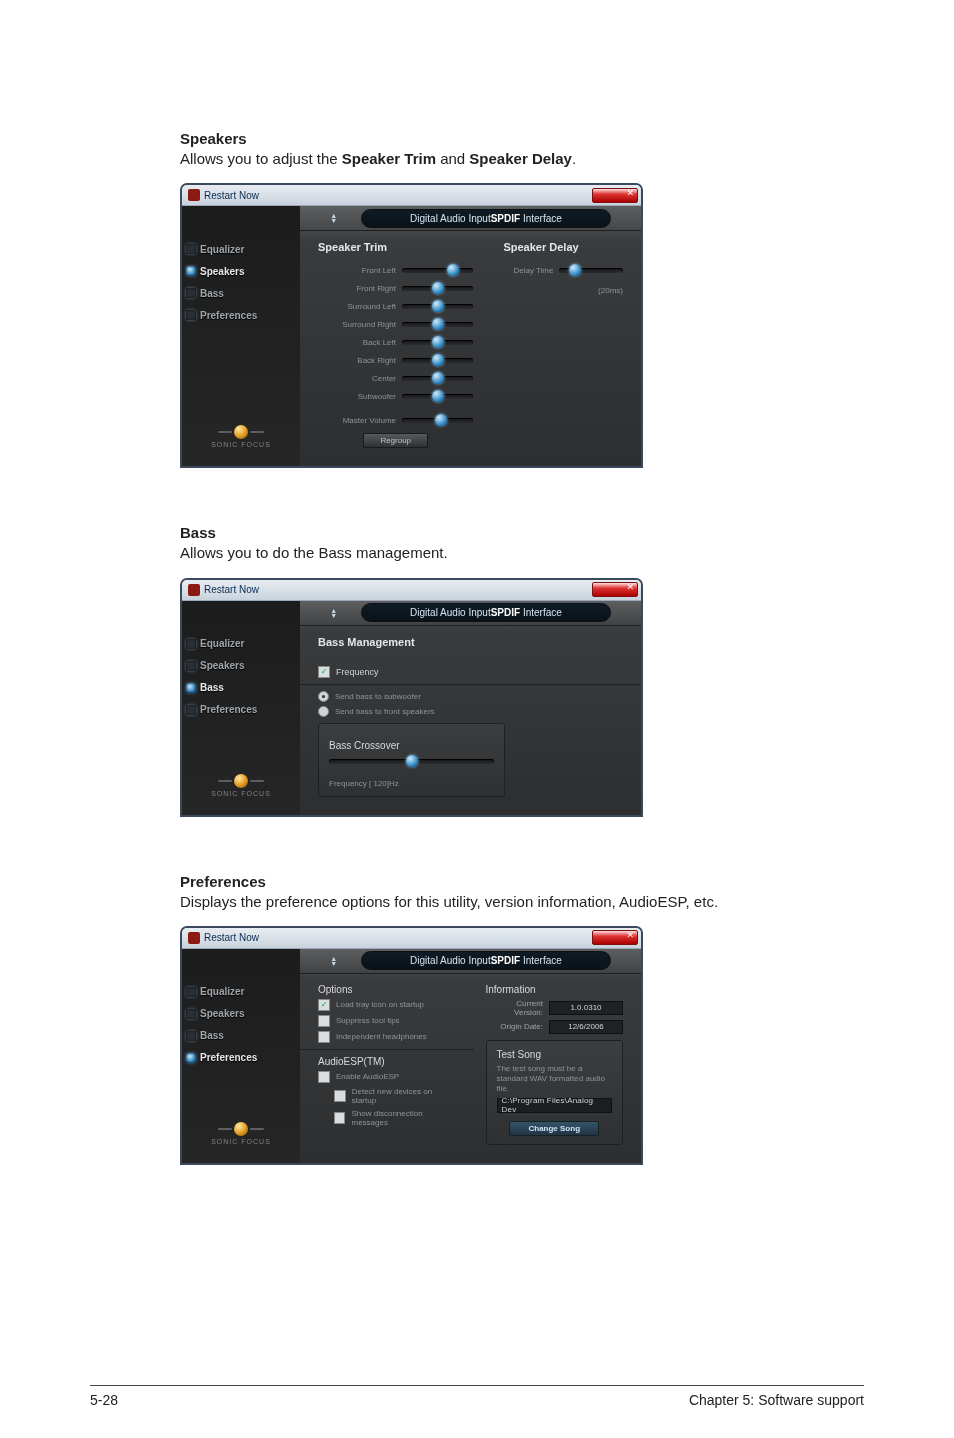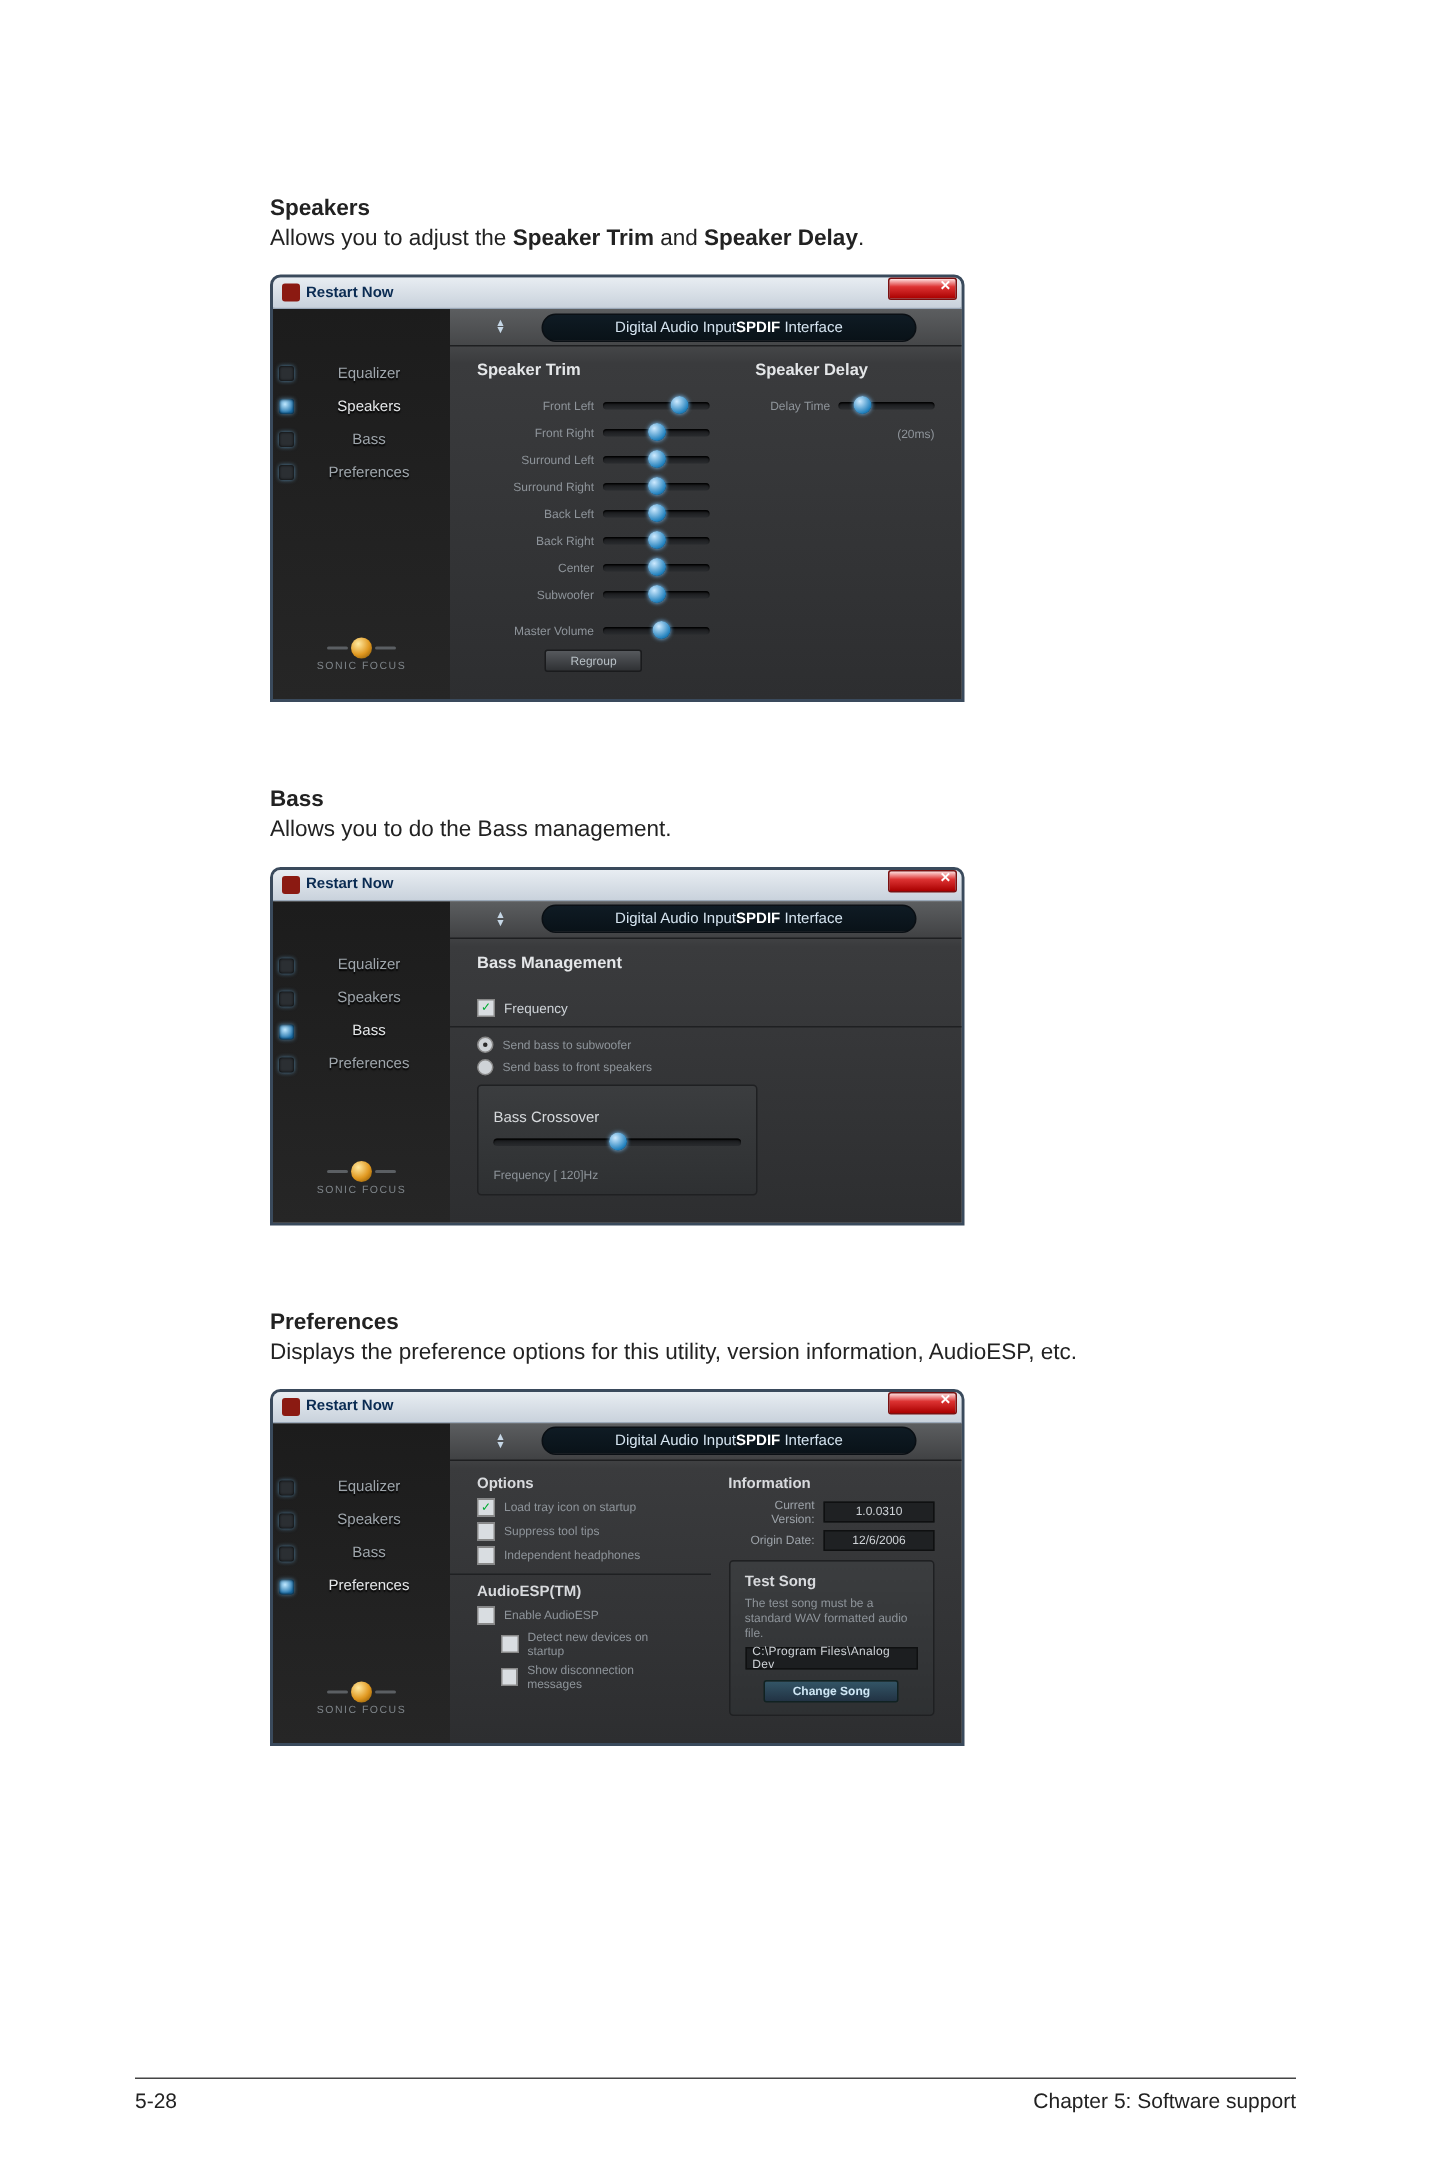--- a/index.html
+++ b/index.html
@@ -8,37 +8,37 @@
   .section-heading{font-weight:700;margin:0 0 2px 0;font-size:15px;}
   .section-desc{margin:0 0 14px 0;font-size:15px;line-height:1.35;}
   .section-desc b{font-weight:700;}
   .gap{height:44px;}
   .footer{position:absolute;left:0;right:0;bottom:30px;padding:0 90px;}
   .footer-rule{border:none;border-top:1px solid #444;margin:0 0 6px 0;}
   .footer-row{display:flex;justify-content:space-between;font-size:14px;}
 
   
   .app-window{width:459px;border:2px solid #3a4a5c;border-top-left-radius:7px;border-top-right-radius:7px;background:linear-gradient(#cfd6de,#eef2f6);box-shadow:inset 0 0 0 1px #9aa8b8;margin:0 0 12px 0;}
-  .titlebar{display:flex;justify-content:space-between;height:20px;padding:0 3px 0 6px;background:linear-gradient(#e8edf2,#c9d2dc);border-bottom:1px solid #9aa8b8;border-top-left-radius:5px;border-top-right-radius:5px;font-weight:bold;}
+  .titlebar{display:flex;align-items:center;justify-content:space-between;height:20px;padding:0 3px 0 6px;background:linear-gradient(#e8edf2,#c9d2dc);border-bottom:1px solid #9aa8b8;border-top-left-radius:5px;border-top-right-radius:5px;}
   .titlebar-left{display:flex;align-items:center;gap:4px;}
   .titlebar-icon{width:12px;height:12px;background:#8b1a12;border-radius:2px;}
   .titlebar-title{font-size:10px;color:#0a2b52;}
   .winbtns{width:44px;height:13px;border-radius:2px;background:linear-gradient(#fdd,#d33 40%,#a00);border:1px solid #7a1010;position:relative;}
   .winbtns::after{content:"✕";position:absolute;right:3px;top:-1px;color:#fff;font-size:9px;}
 
   .app-body{display:flex;gap:0;background:#3c3c3c;}
 
   
   .sidebar{width:118px;background:linear-gradient(#1c1c1c,#262626);padding:32px 0 8px 0;display:flex;flex-direction:column;align-items:center;}
   .side-item{display:flex;align-items:center;width:100%;height:22px;box-sizing:border-box;padding-right:8px;font-size:10px;color:#9fa6ac;}
   .side-dot{width:18px;display:flex;justify-content:center;}
   .dot{width:10px;height:10px;border-radius:2px;box-shadow:inset 0 0 2px #000,0 0 3px rgba(120,200,255,.6);}
   .dot-dark{background:#2b2f33;}
   .dot-lit{background:radial-gradient(circle at 40% 35%,#bfe8ff,#1a6ea8 70%);}
-  .side-label{flex:1;text-align:center;font-weight:400;text-shadow:0 1px 1px #000;}
+  .side-label{flex:1;text-align:left;font-weight:700;text-shadow:0 1px 1px #000;}
   .side-active{color:#e5e7e9;}
   .side-logo{margin-top:auto;padding:12px 0 10px;text-align:center;}
   .logo-wings{display:flex;justify-content:center;align-items:center;gap:2px;}
   .wing{width:14px;height:2px;background:#5b5f63;border-radius:1px;}
   .orb{width:14px;height:14px;border-radius:50%;background:radial-gradient(circle at 35% 30%,#ffe9a0,#e09820 55%,#7a4d00);}
   .logo-text{font-size:7px;color:#7e8489;letter-spacing:1px;margin-top:2px;}
 
   
   .main{flex:1;background:linear-gradient(#5c5e60,#3a3b3d 14%,#2d2e30);padding:0 0 10px 0;position:relative;}
   .pill-row{display:flex;justify-content:center;align-items:center;gap:24px;height:24px;border-bottom:1px solid #1e1f21;text-align:center;}
@@ -66,21 +66,21 @@
   .radio-dot{width:3px;height:3px;border-radius:50%;background:#2b2b2b;}
   .sub-title{font-size:10px;color:#d6d9dc;margin:8px 0 8px 0;}
   .freq-text{font-size:8px;color:#8e949a;margin-top:15px;}
   .inset-box{border:1px solid #1f2022;border-radius:3px;padding:8px 10px;margin-top:6px;background:linear-gradient(#3b3d3f,#2e3032);}
 
   
   .info-row{display:flex;align-items:center;font-size:8px;color:#9da3a9;margin:3px 0;}
   .info-label{flex:1;text-align:right;padding-right:6px;}
   .info-field{width:72px;height:12px;background:#1f2123;border:1px solid #0f1011;color:#cfd3d7;font-size:8px;display:flex;align-items:center;justify-content:center;}
   .small-chk-label{font-size:8px;color:#8e949a;}
-  .pref-sub{font-size:10px;font-weight:700;color:#d8dadd;margin-bottom:4px;}
+  .pref-sub{font-size:10px;font-weight:400;color:#d8dadd;margin-bottom:4px;}
   .note{font-size:8px;line-height:1.25;color:#8e949a;}
   .file-field{height:13px;background:#1c1e20;border:1px solid #0f1011;color:#cfd3d7;font-size:8px;display:flex;align-items:center;padding:0 4px;margin:4px 0;letter-spacing:.2px;}
   .btn-change{display:inline-block;font-size:8px;color:#cfe7f5;background:linear-gradient(#356,#234);border:1px solid #122;border-radius:2px;padding:2px 18px;font-weight:bold;}
   .indent{margin-left:16px;}
   .hr-sep{border:none;border-top:1px solid #1f2022;margin:6px -18px;}
 </style>
 </head>
 <body>
 
 <div class="page">

